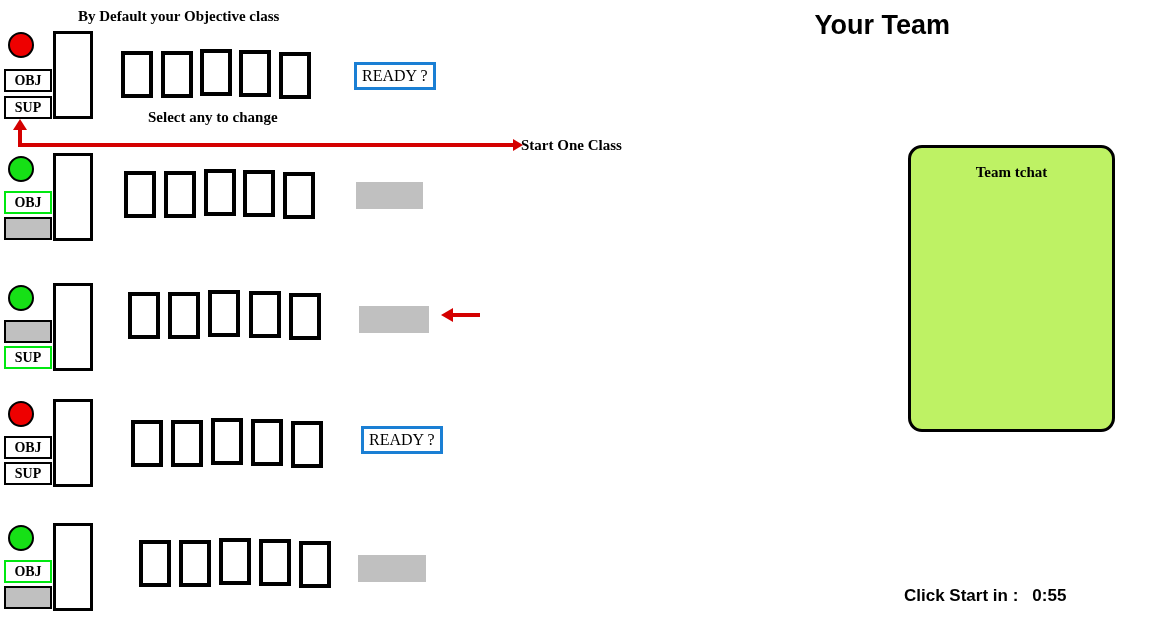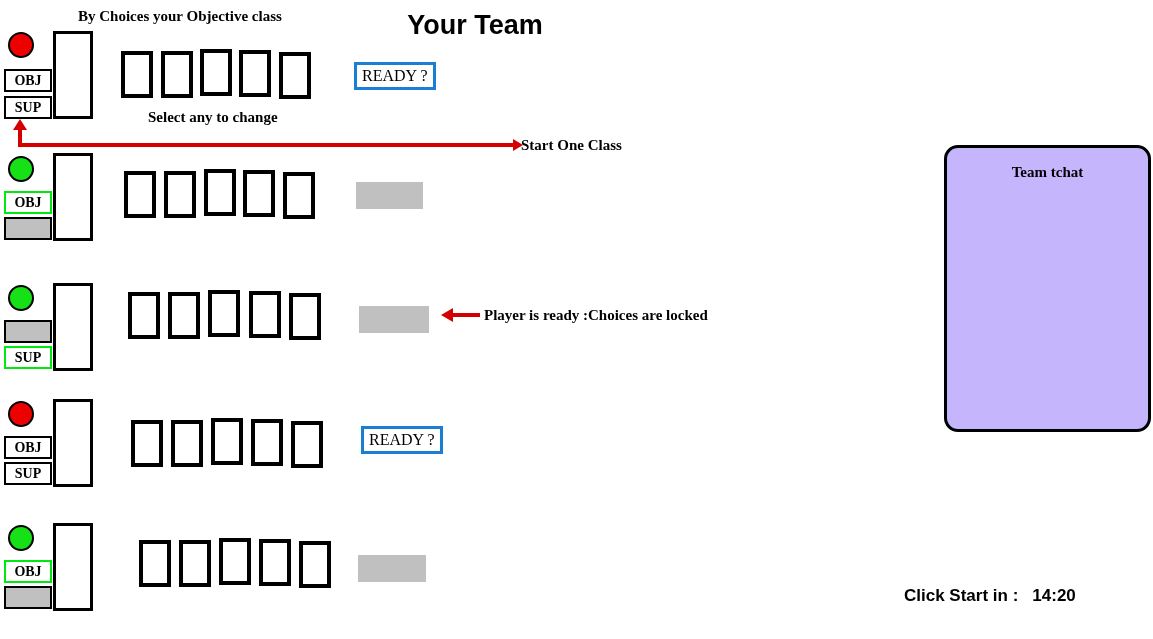--- a/index.html
+++ b/index.html
@@ -18,21 +18,21 @@
     background: #ffffff;
     overflow: hidden;
   }
 
   
   .page-title {
     position: absolute;
     left: 0;
     top: 10px;
     width: 950px;
-    text-align: center;
+    text-align: right;
     font-family: "Liberation Sans", sans-serif;
     font-weight: bold;
     font-size: 27px;
     letter-spacing: 0px;
     white-space: nowrap;
   }
   .hint-top {
     position: absolute;
     left: 78px;
     top: 8px;
@@ -174,22 +174,21 @@
   
   .chat-panel {
     position: absolute;
     left: 908px;
     top: 145px;
     width: 207px;
     height: 287px;
     box-sizing: border-box;
     border: 3px solid #000000;
     border-radius: 14px;
-    background: #c4b5fd;
-    margin-left: 36px;
+    background: #bef264;
   }
   .chat-title {
     position: absolute;
     left: 0;
     top: 16px;
     width: 100%;
     text-align: center;
     font-family: "Liberation Serif", serif;
     font-weight: bold;
     font-size: 15px;
@@ -205,21 +204,21 @@
     font-size: 17px;
     white-space: nowrap;
   }
   .timer .timer-value { margin-left: 14px; }
 </style>
 </head>
 <body>
 
 <div id="screen">
 
-  <div class="hint-top">By Choices your Objective class</div>
+  <div class="hint-top">By Default your Objective class</div>
   <div class="page-title">Your Team</div>
   <div class="hint-under">Select any to change</div>
 
   <div class="player-row" style="top:0px;height:130px;">
     <div class="status-light light-red" style="left:8px;top:32px;"></div>
     <div class="class-btn" style="top:69px;">OBJ</div>
     <div class="class-btn" style="top:96px;">SUP</div>
     <div class="avatar-box" style="top:31px;height:88px;"></div>
     <div class="card-slot" style="left:121px;top:51px;"></div>
     <div class="card-slot" style="left:161px;top:51px;"></div>
@@ -256,21 +255,20 @@
     <div class="card-slot" style="left:128px;top:12px;"></div>
     <div class="card-slot" style="left:168px;top:12px;"></div>
     <div class="card-slot" style="left:208px;top:10px;"></div>
     <div class="card-slot" style="left:249px;top:11px;"></div>
     <div class="card-slot" style="left:289px;top:13px;"></div>
     <div class="ready-locked" style="left:359px;top:26px;width:70px;height:27px;"></div>
   </div>
 
   <div class="anno-line-h" style="left:452px;top:313px;width:28px;"></div>
   <div class="arrow-left" style="left:441px;top:308px;"></div>
-  <div class="anno-text" style="left:484px;top:307px;">Player is ready :Choices are locked</div>
 
   <div class="player-row" style="top:396px;height:110px;">
     <div class="status-light light-red" style="left:8px;top:5px;"></div>
     <div class="class-btn" style="top:40px;">OBJ</div>
     <div class="class-btn" style="top:66px;">SUP</div>
     <div class="avatar-box" style="top:3px;height:88px;"></div>
     <div class="card-slot" style="left:131px;top:24px;"></div>
     <div class="card-slot" style="left:171px;top:24px;"></div>
     <div class="card-slot" style="left:211px;top:22px;"></div>
     <div class="card-slot" style="left:251px;top:23px;"></div>
@@ -289,16 +287,16 @@
     <div class="card-slot" style="left:259px;top:19px;"></div>
     <div class="card-slot" style="left:299px;top:21px;"></div>
     <div class="ready-locked" style="left:358px;top:35px;width:68px;height:27px;"></div>
   </div>
 
   <div class="chat-panel">
     <div class="chat-title">Team tchat</div>
   </div>
 
   <div class="timer">
-    <span>Click Start in :</span><span class="timer-value">14:20</span>
+    <span>Click Start in :</span><span class="timer-value">0:55</span>
   </div>
 
 </div>
 
 </body></html>

